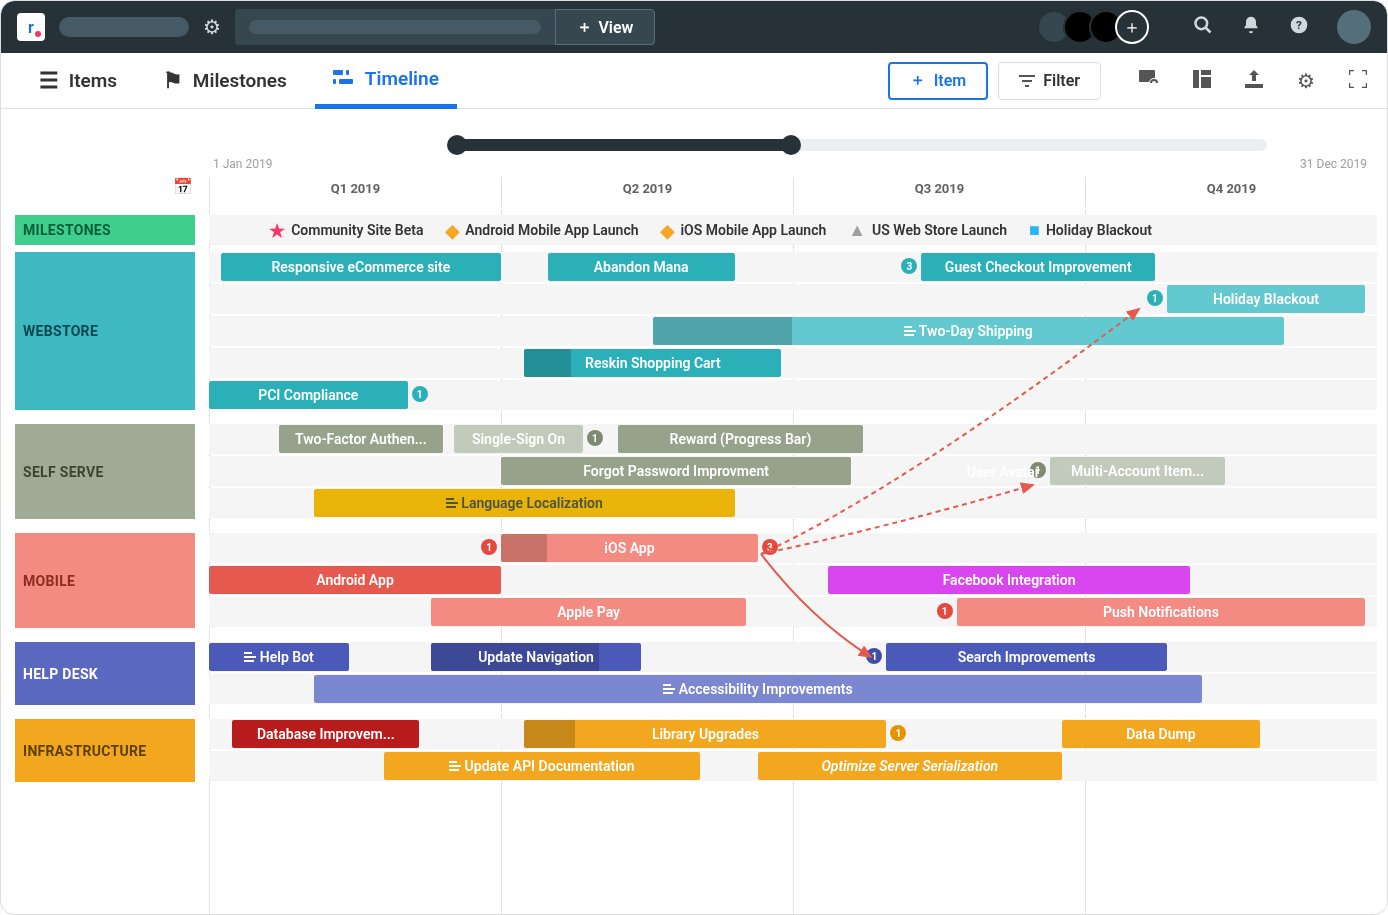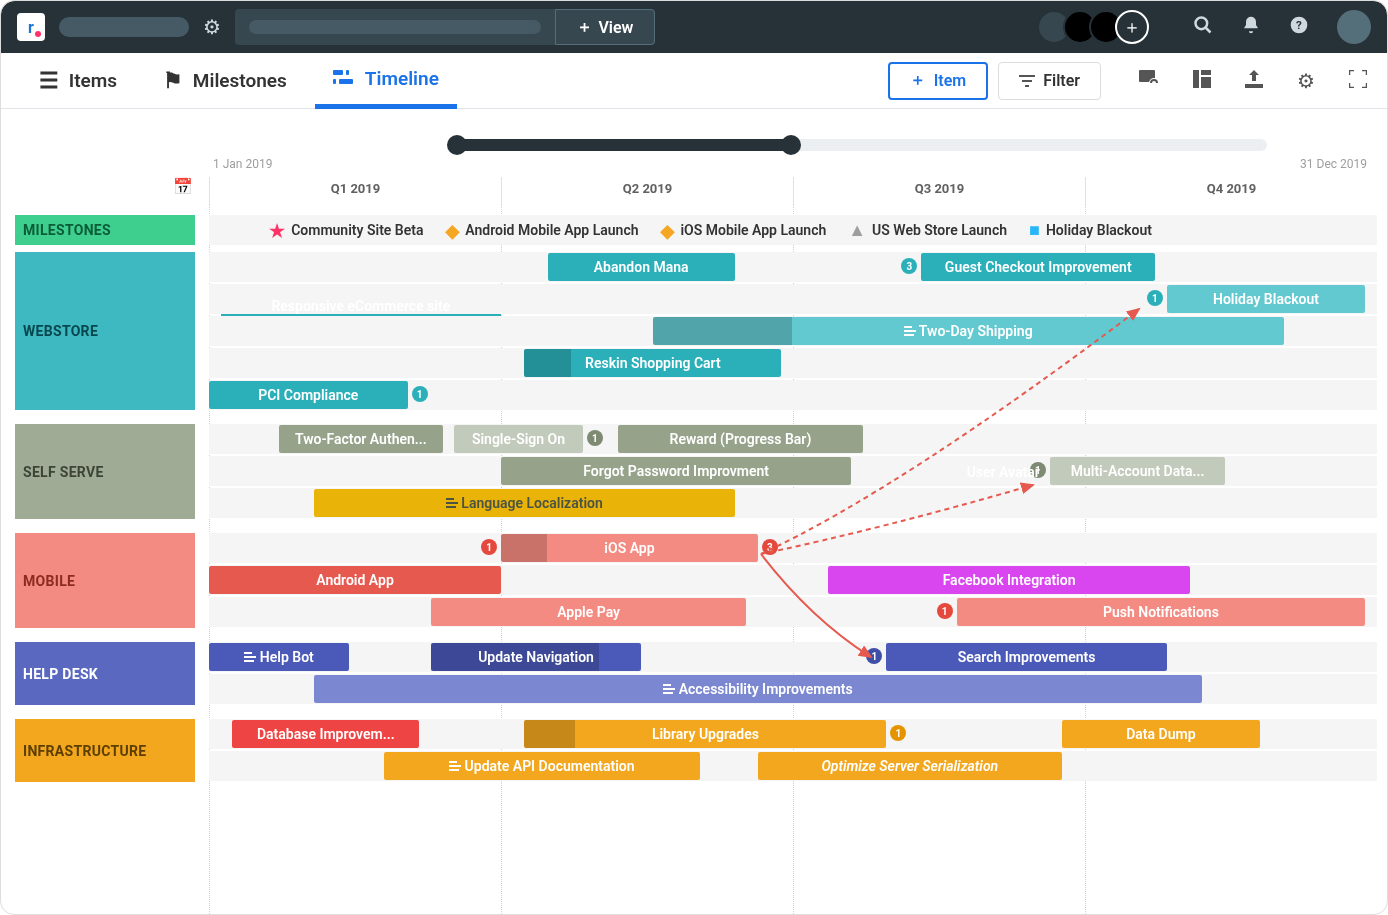--- a/index.html
+++ b/index.html
@@ -187,21 +187,21 @@
           <span>Holiday Blackout</span>
         </div>
       </div>
   </div>
 
   <div id="lanes-root">
       <div class="swim" style="top: 143px;">
         <div class="swim-label" style="height: 158px; background: rgb(62, 184, 193); color: rgb(7, 71, 77);">WEBSTORE</div>
         <div class="swim-rows">
           <div class="row">
-            <div class="bar" style="left: 1%; width: 24%; background: rgb(43, 176, 186); margin-top: 39px;">
+            <div class="bar" style="left: 1%; width: 24%; background: rgb(43, 176, 186);">
               <span class="txt">Responsive eCommerce site</span>
             </div>
             <div class="bar" style="left: 29%; width: 16%; background: rgb(43, 176, 186);">
               <span class="txt">Abandon Mana</span>
             </div>
             <div class="bar" style="left: 61%; width: 20%; background: rgb(43, 176, 186);">
               <span class="txt">Guest Checkout Improvement</span>
             </div>
             <div class="badge" style="left: calc(61% - 20px); background: rgb(43, 176, 186);">3</div>
           </div>
@@ -247,21 +247,21 @@
             </div>
             <div class="bar" style="left: 62%; width: 12%; background: #d946ef; margin-top: 33px;">
               <span class="txt">User Avatar</span>
             </div>
           </div>
           <div class="row">
             <div class="bar" style="left: 25%; width: 30%; background: rgb(150, 163, 138);">
               <span class="txt">Forgot Password Improvment</span>
             </div>
             <div class="bar" style="left: 72%; width: 15%; background: rgb(194, 202, 187);">
-              <span class="txt">Multi-Account Data...</span>
+              <span class="txt">Multi-Account Item...</span>
             </div>
             <div class="badge" style="left: calc(72% - 20px); background: rgb(126, 138, 113);">1</div>
           </div>
           <div class="row">
             <div class="bar" style="left: 9%; width: 36%; background: #eab308; color: rgb(75, 84, 68);">
               <span class="txt"><span class="icon-feed"><i></i></span> Language Localization</span>
             </div>
           </div>
         </div>
       </div>
@@ -315,21 +315,21 @@
             <div class="bar" style="left: 9%; width: 76%; background: rgb(123, 135, 209);">
               <span class="txt"><span class="icon-feed"><i></i></span> Accessibility Improvements</span>
             </div>
           </div>
         </div>
       </div>
       <div class="swim" style="top: 610px;">
         <div class="swim-label" style="height: 63px; background: rgb(242, 167, 30); color: rgb(92, 62, 0);">INFRASTRUCTURE</div>
         <div class="swim-rows">
           <div class="row">
-            <div class="bar" style="left: 2%; width: 16%; background: #ef4444;">
+            <div class="bar" style="left: 2%; width: 16%; background: #b91c1c;">
               <span class="txt">Database Improvem...</span>
             </div>
             <div class="bar" style="left: 27%; width: 31%; background: rgb(242, 167, 30);">
               <div class="prog" style="width:14%"></div>
               <span class="txt">Library Upgrades</span>
             </div>
             <div class="badge" style="left: calc(58% + 4px); background: rgb(229, 148, 0);">1</div>
             <div class="bar" style="left: 73%; width: 17%; background: rgb(242, 167, 30);">
               <span class="txt">Data Dump</span>
             </div>

